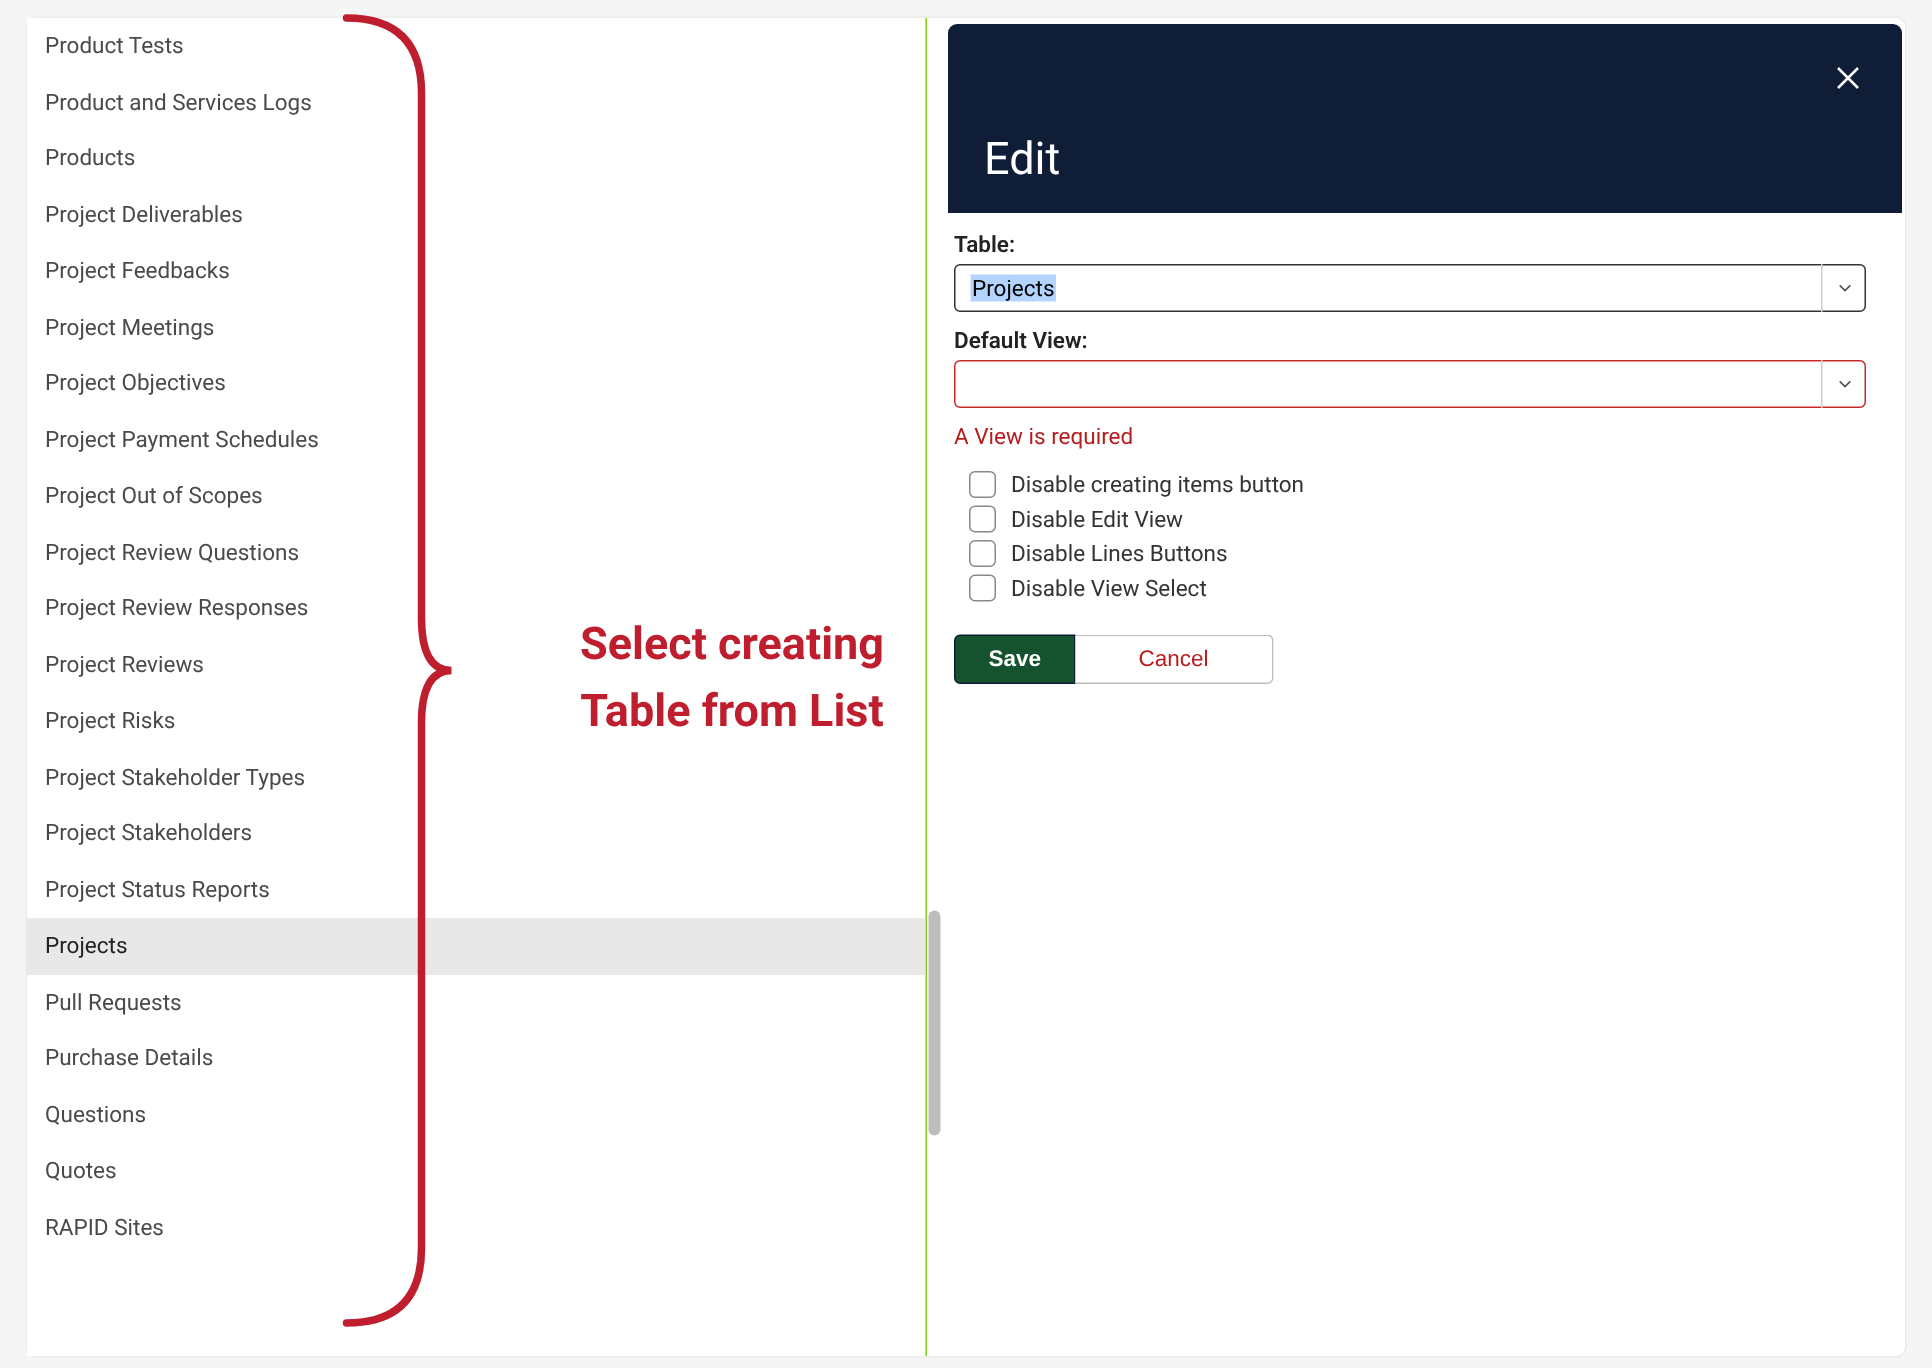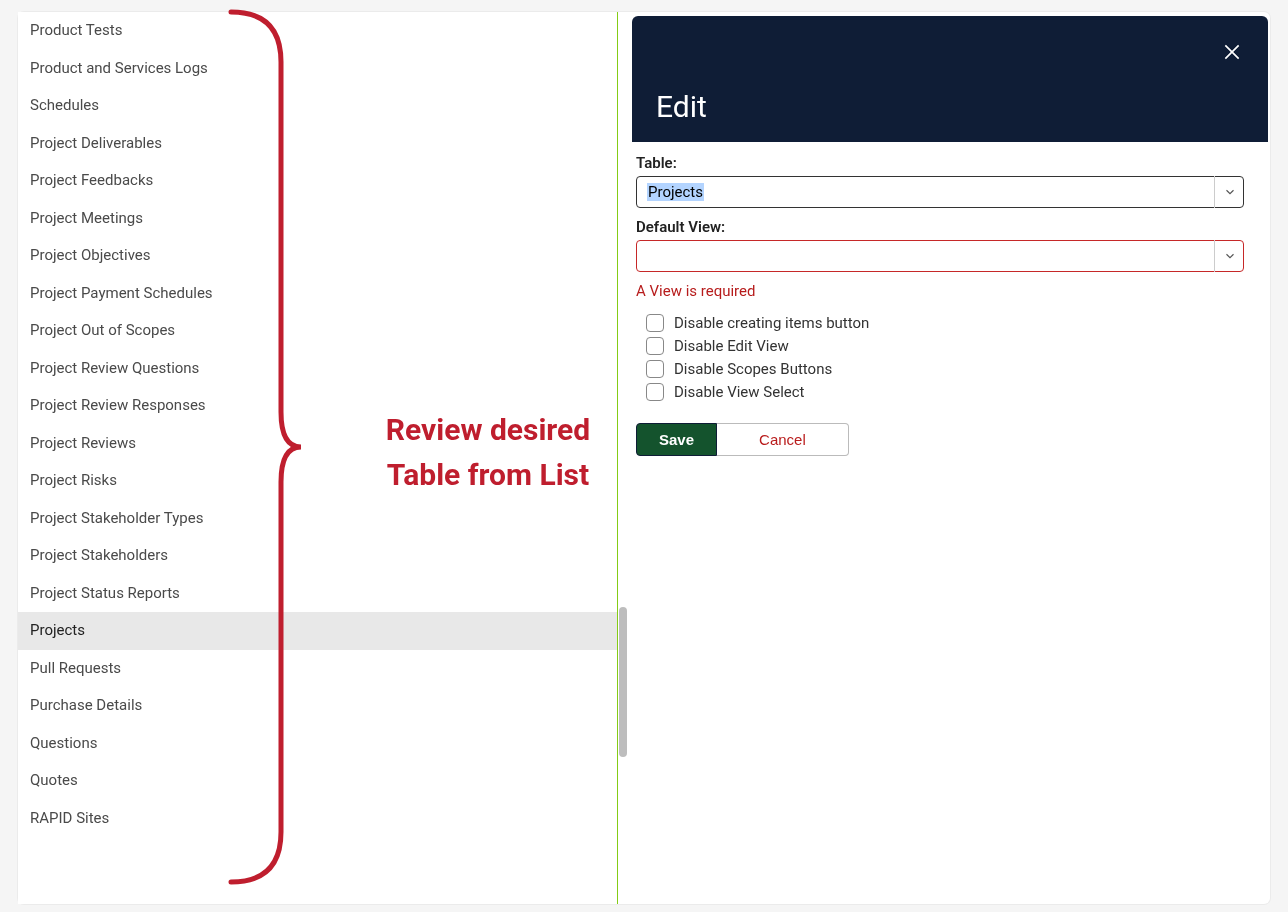--- a/index.html
+++ b/index.html
@@ -196,21 +196,21 @@
 </head>
 <body>
 
 <div class="app">
 
   <div class="left-panel">
     <div class="list-wrap">
       <div class="list" id="dropdown-list">
           <div class="list-item">Product Tests</div>
           <div class="list-item">Product and Services Logs</div>
-          <div class="list-item">Schedules</div>
+          <div class="list-item">Products</div>
           <div class="list-item">Project Deliverables</div>
           <div class="list-item">Project Feedbacks</div>
           <div class="list-item">Project Meetings</div>
           <div class="list-item">Project Objectives</div>
           <div class="list-item">Project Payment Schedules</div>
           <div class="list-item">Project Out of Scopes</div>
           <div class="list-item">Project Review Questions</div>
           <div class="list-item">Project Review Responses</div>
           <div class="list-item">Project Reviews</div>
           <div class="list-item">Project Risks</div>
@@ -231,21 +231,21 @@
       <svg class="brace-svg" viewBox="0 0 80 890">
         <path d="M 5 10
                  Q 55 10 55 60
                  L 55 410
                  Q 55 445 75 445
                  Q 55 445 55 480
                  L 55 830
                  Q 55 880 5 880" fill="none" stroke="#bf1e2e" stroke-width="5" stroke-linecap="round"></path>
       </svg>
       <div class="anno-text">
-        <span>Review desired</span><br>
+        <span>Select creating</span><br>
         <span>Table from List</span>
       </div>
     </div>
   </div>
 
   <div class="right-panel">
     <div class="panel-header">
       <div class="panel-title">Edit</div>
       <div class="close-btn">
         <svg viewBox="0 0 24 24">
@@ -285,21 +285,21 @@
           <div class="check-row">
             <div class="cb"></div>
             <span>Disable creating items button</span>
           </div>
           <div class="check-row">
             <div class="cb"></div>
             <span>Disable Edit View</span>
           </div>
           <div class="check-row">
             <div class="cb"></div>
-            <span>Disable Scopes Buttons</span>
+            <span>Disable Lines Buttons</span>
           </div>
           <div class="check-row">
             <div class="cb"></div>
             <span>Disable View Select</span>
           </div>
         </div>
 
       <div class="actions">
         <button class="btn btn-primary">Save</button>
         <button class="btn btn-secondary">Cancel</button>

